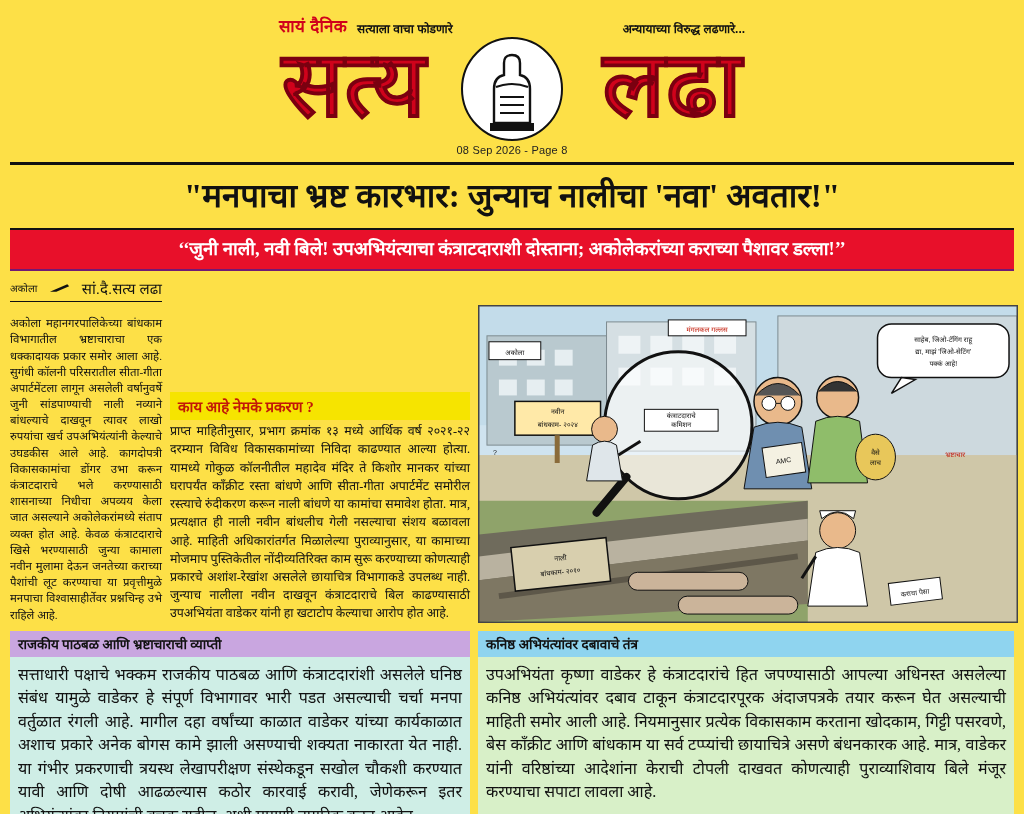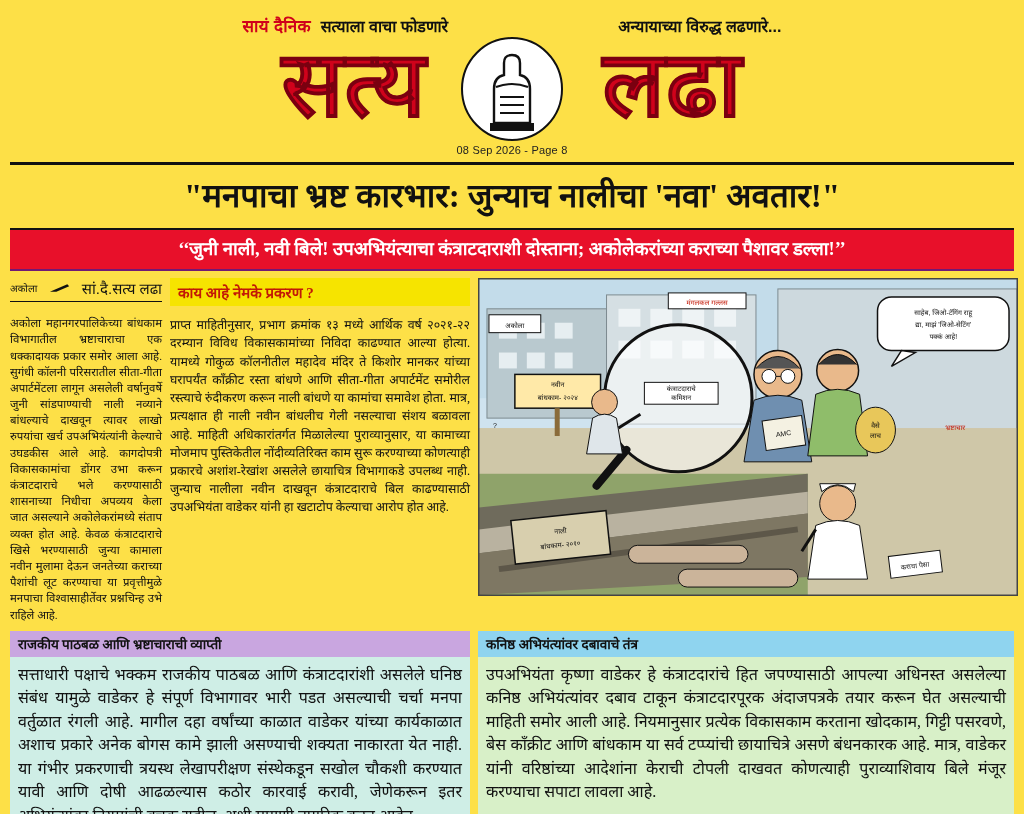--- a/index.html
+++ b/index.html
@@ -39,21 +39,21 @@
   .tag-red {
     color: #d0021b;
     font-weight: bold;
     font-size: 17px;
     letter-spacing: 0.3px;
     white-space: nowrap;
   }
   .tag-black {
     color: #111111;
     font-weight: bold;
-    font-size: 16px;
+    font-size: 12px;
     white-space: nowrap;
   }
   .tag-spacer { width: 150px; }
 
   .logo-wrap {
     position: relative;
     height: 105px;
     margin-top: -2px;
   }
   .logo-text {
@@ -116,20 +116,21 @@
     border-bottom: 2px solid #701a75;
     line-height: 1.2;
   }
 
   
   .content {
     display: flex;
     gap: 8px;
     padding: 7px 6px 0 10px;
     box-sizing: border-box;
+    align-items: flex-end;
   }
   .col-left { width: 152px; flex: none; }
   .col-mid { width: 300px; flex: none; }
   .col-right { flex: 1 1 auto; }
 
   .byline {
     display: flex;
     align-items: center;
     justify-content: space-between;
     border-bottom: 1px solid #111;
@@ -151,21 +152,21 @@
     margin-top: 13px;
   }
 
   .yellow-head {
     background: #f6e400;
     color: #c21807;
     font-weight: bold;
     font-family: "Liberation Serif", serif;
     font-size: 15px;
     padding: 4px 8px;
-    margin-bottom: 10px;
+    margin-bottom: 2px;
   }
   .mid-body {
     font-size: 12.4px;
     line-height: 1.47;
     text-align: justify;
     font-family: "Liberation Serif", serif;
     color: #111;
   }
 
   

